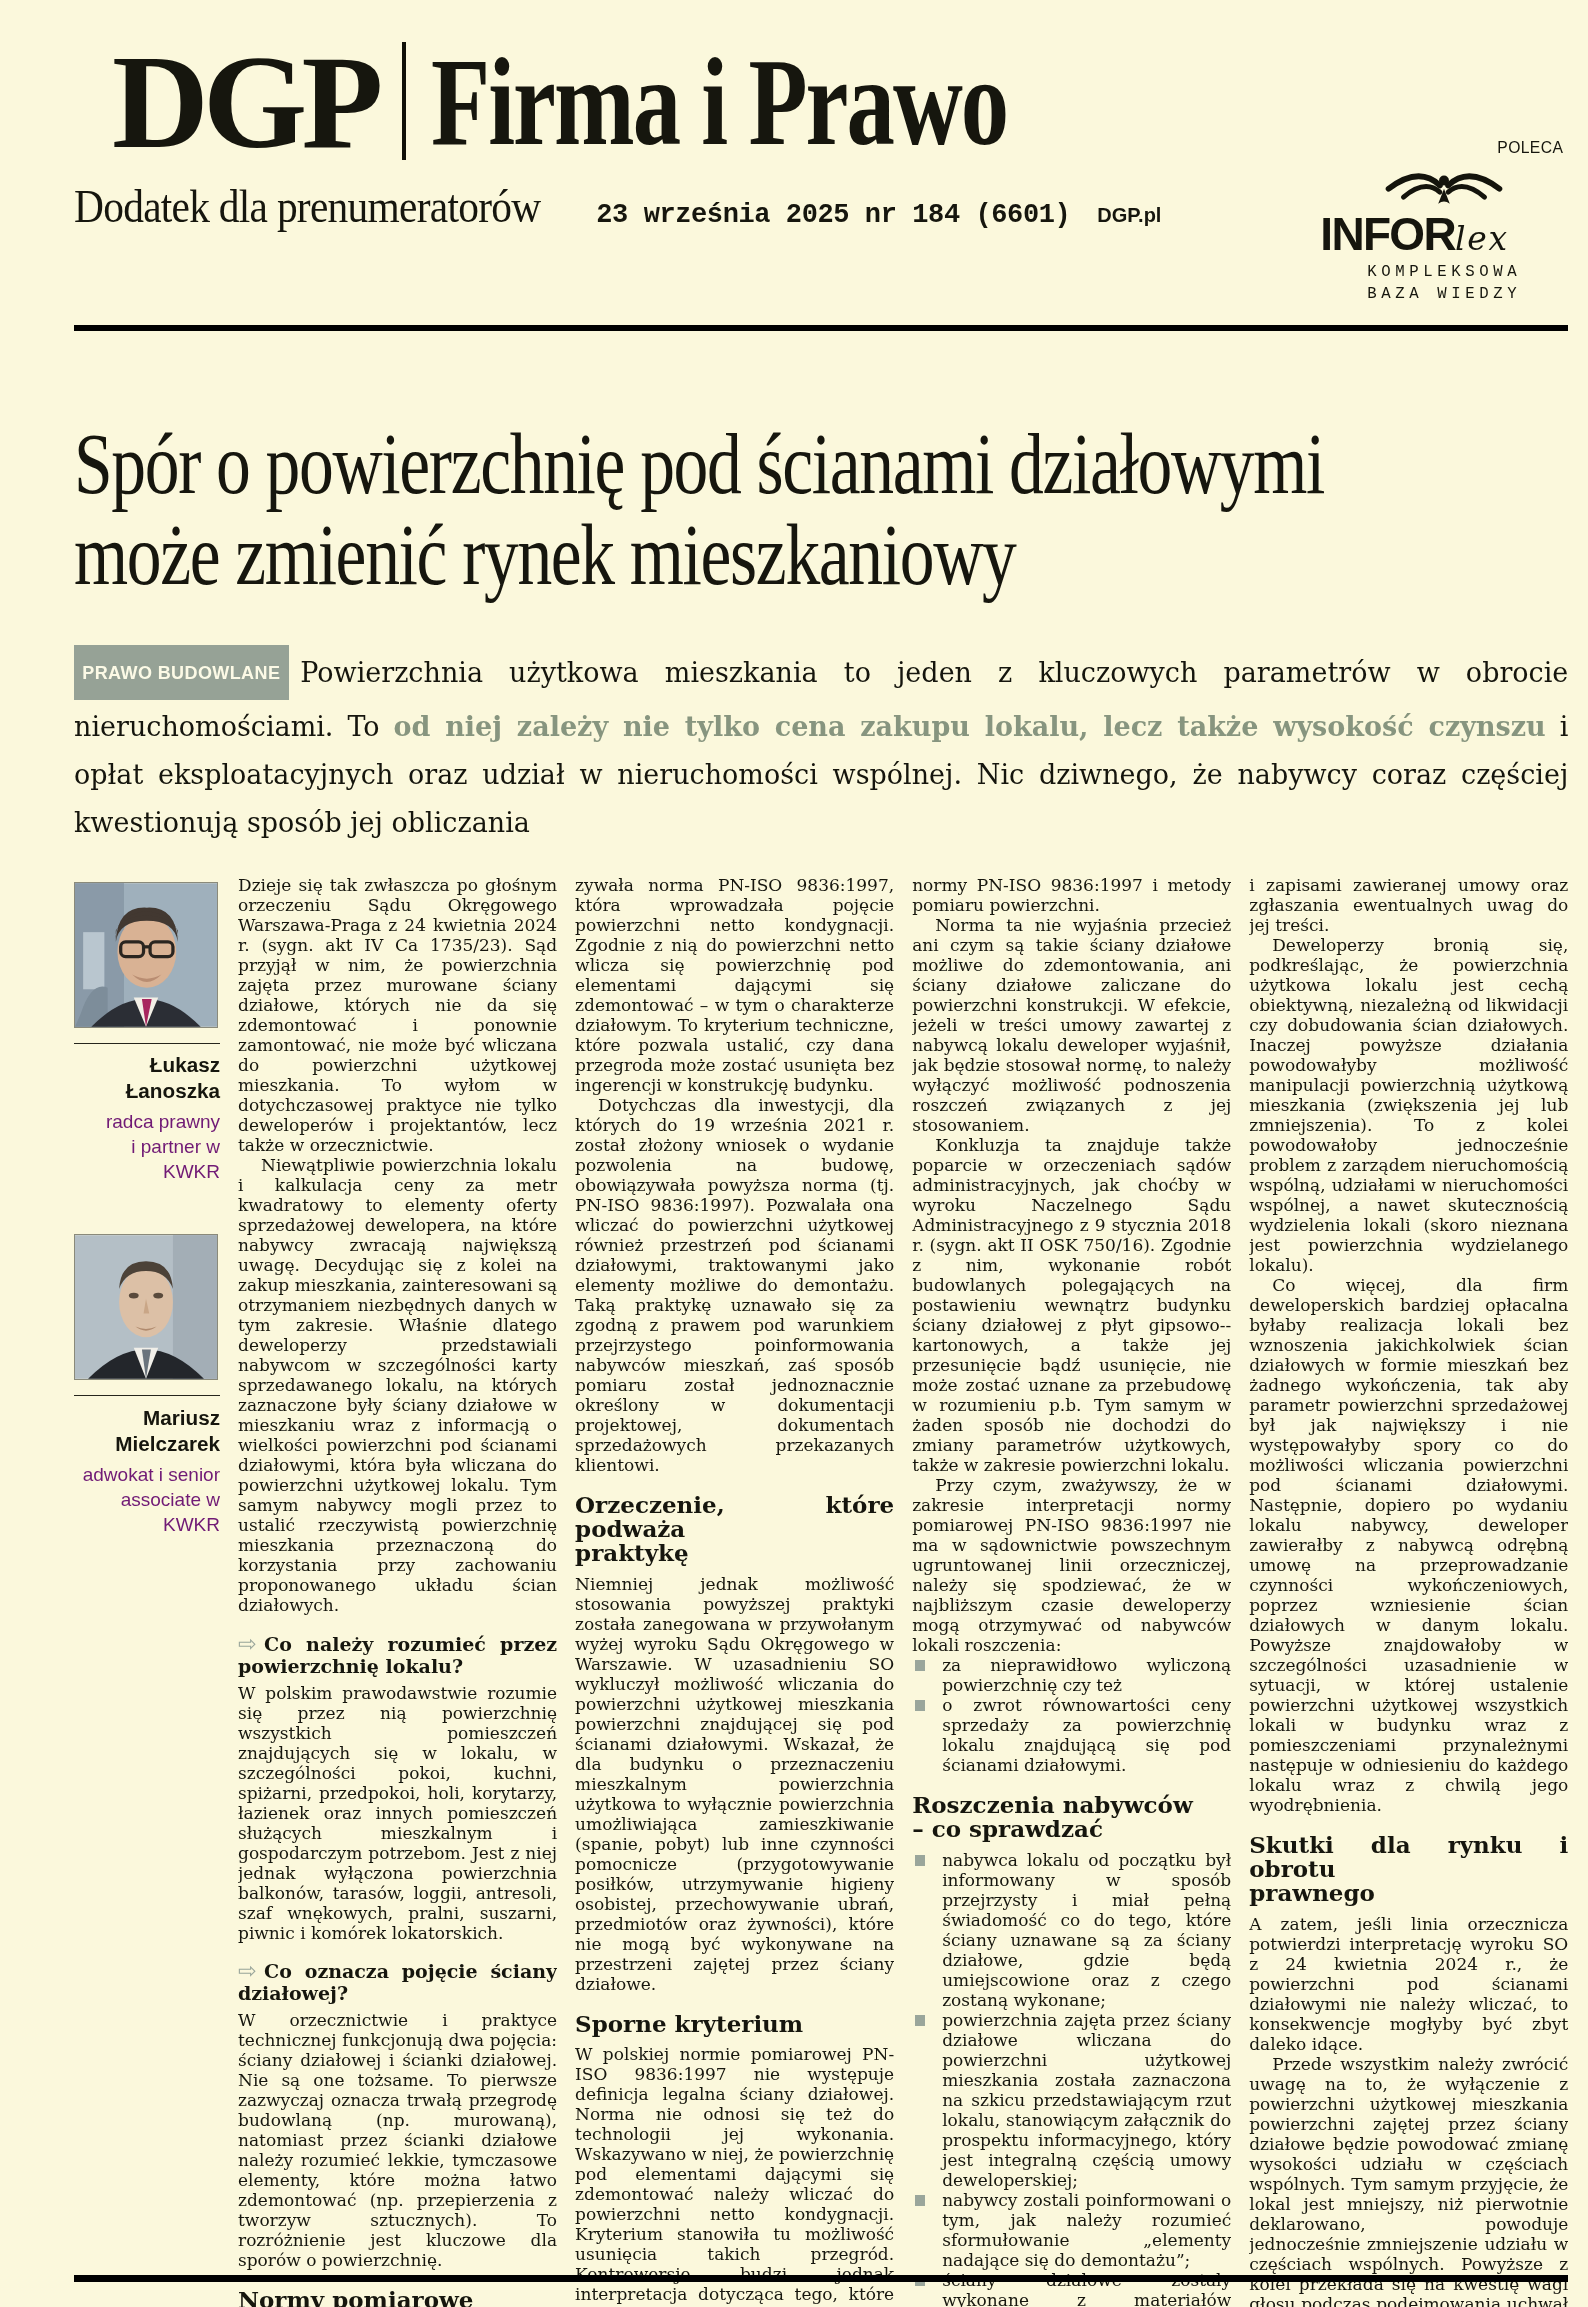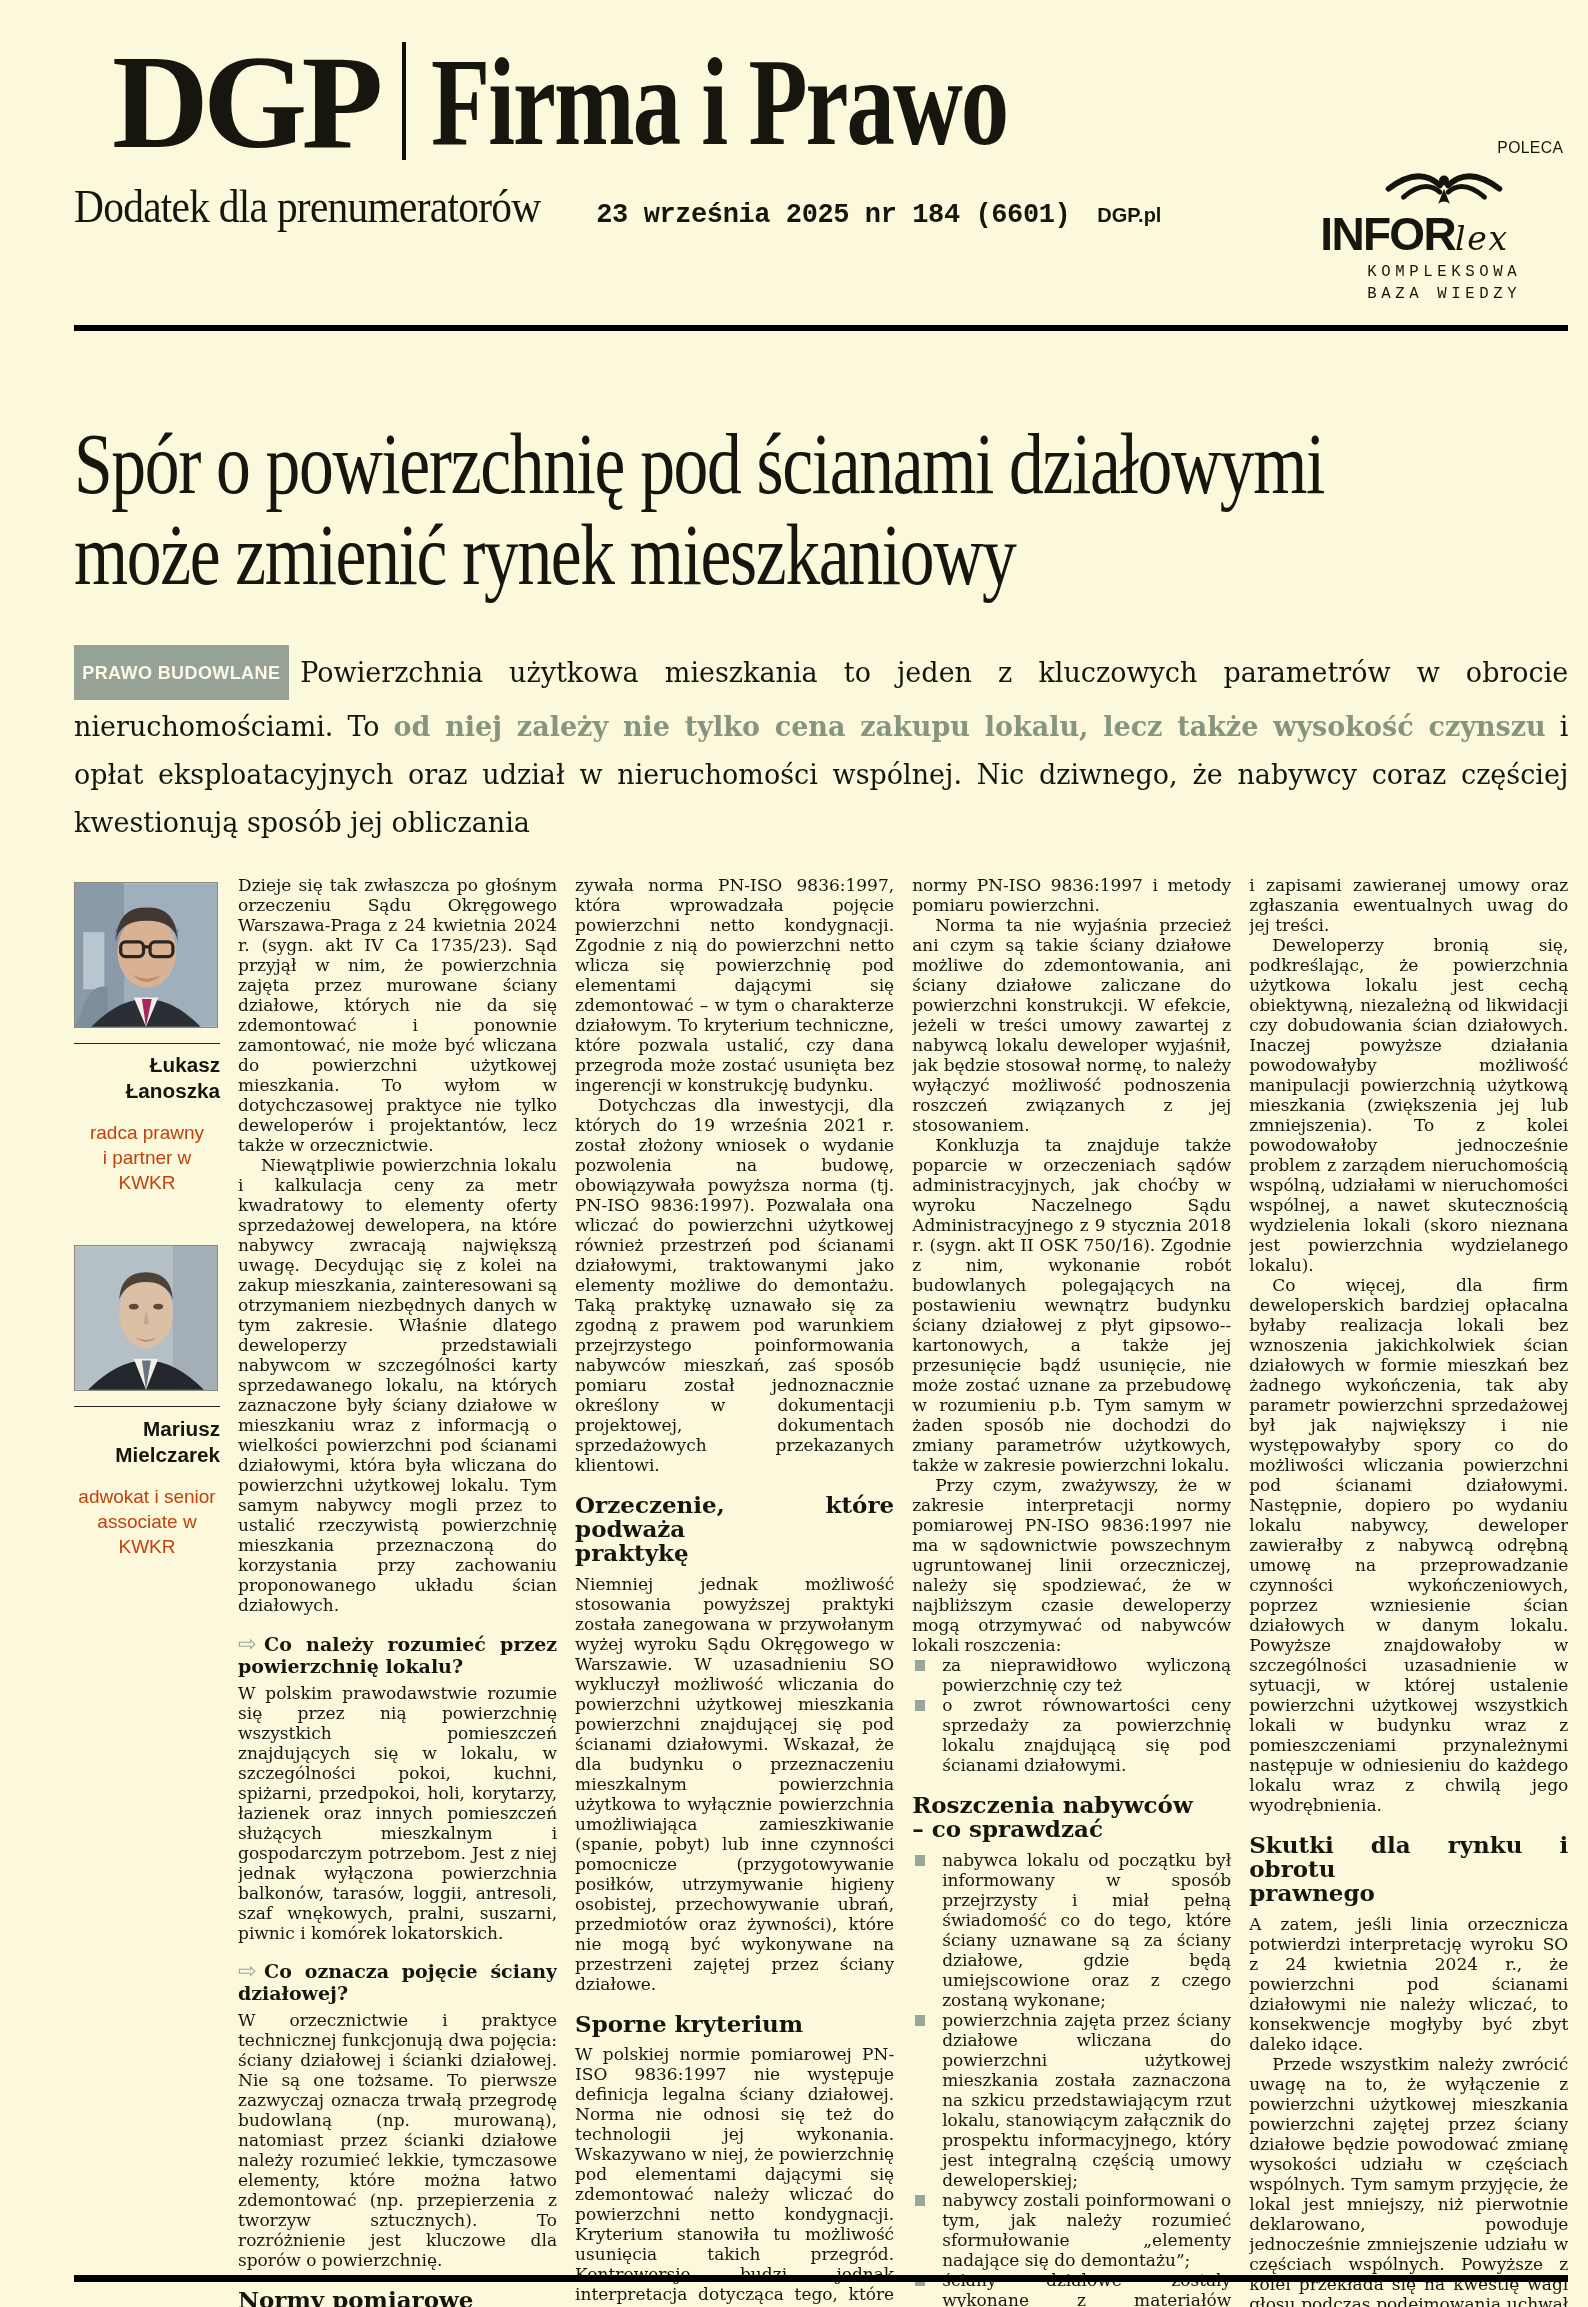--- a/index.html
+++ b/index.html
@@ -47,21 +47,21 @@
   .qarrow { font-family:"DejaVu Sans", sans-serif; color:#9aa69b; font-size:22.3px; font-weight:400; margin-right:7.4px; }
   .sechead { margin:18px 0 8.3px; font-size:23px; line-height:24px; font-weight:700; white-space:pre-line; }
   .bullet { position:relative; padding-left:30px; margin:0; }
   .bullet::before { content:""; position:absolute; left:2.5px; top:5px; width:10.8px; height:10.8px; background:#9aa69b; }
   
   .author { margin-bottom:50px; }
   .author:first-child { margin-top:6.6px; }
   .photo { width:144px; height:146px; display:block; border:0.8px solid #8a8a7a; }
   .author-rule { border-top:1.7px solid #26261c; margin:15px 0 8.3px; }
   .author-name { font-family:"Liberation Sans", sans-serif; font-weight:700; font-size:20.7px; line-height:26px; text-align:right; white-space:pre-line; }
-  .author-role { font-family:"Liberation Sans", sans-serif; font-size:19px; line-height:25px; text-align:center; white-space:pre-line; margin-top:16px; color:#c2410c; }
+  .author-role { font-family:"Liberation Sans", sans-serif; font-size:19px; line-height:25px; text-align:right; white-space:pre-line; margin-top:5px; color:#701a75; }
   .bottom-rule { position:absolute; left:74px; right:20.7px; bottom:25px; height:6.6px; background:#000; }
 </style>
 </head>
 <body>
 
 <div class="page">
 
   
   <header>
     <div class="masthead-row">

